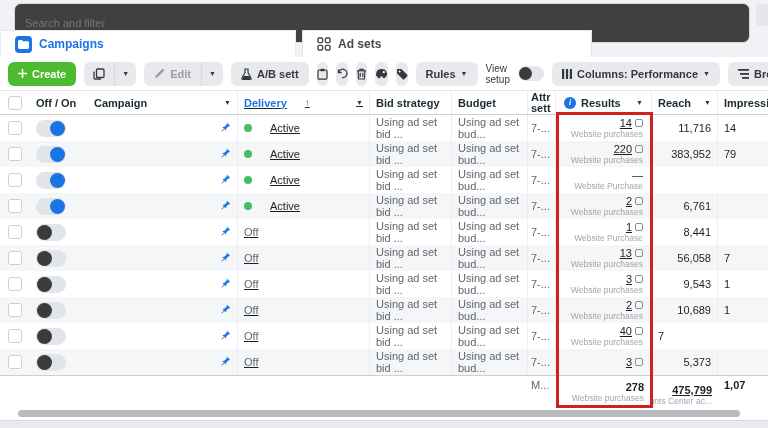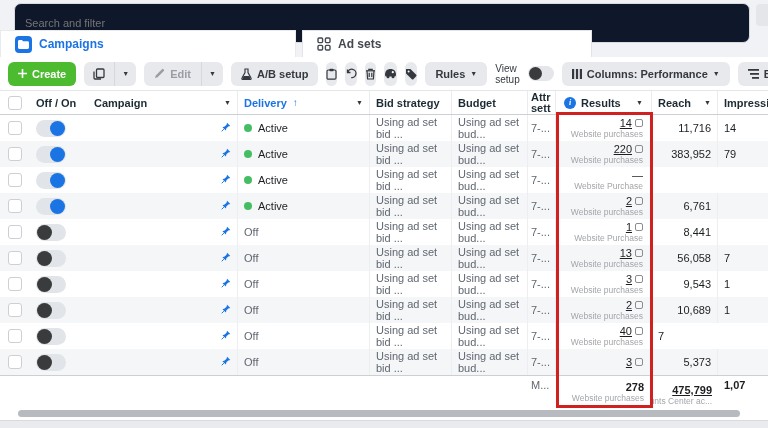--- a/index.html
+++ b/index.html
@@ -5,21 +5,21 @@
   * { box-sizing: border-box; margin: 0; padding: 0; }
   html,body { background:#f0f2f5; }
   .screen {
     position: relative; width: 768px; height: 428px; overflow: hidden;
     background:#f0f2f5; font-family:"Liberation Sans", sans-serif; color:#1c1e21;
   }
   
   .search-row { position:absolute; top:0; left:0; right:0; height:30px; background:#f0f2f5; }
   .search-input {
     position:absolute; left:14px; top:3px; width:736px; height:40px;
-    background:#0f172a; border:1px solid #d8dade; border-radius:7px;
+    background:#404040; border:1px solid #d8dade; border-radius:7px;
     font-size:11px; color:#8a8d91; padding:0 10px; font-family:"Liberation Sans",sans-serif;
   }
   .search-side-btn { position:absolute; right:-6px; top:4px; width:18px; height:22px; background:#e4e6ea; border-radius:4px; }
   
   .tabs { position:absolute; top:30px; left:0; right:0; height:27px; }
   .tab { position:absolute; top:0; height:27px; background:#fff; border:1px solid #e2e4e8; border-bottom:none; display:flex; align-items:center; gap:7px; padding:0 14px; font-size:12px; font-weight:bold; color:#444950; cursor:pointer; }
   .tab.active { color:#1b74e4; border-color:#e8eaee; }
   .tab-campaigns { left:0; width:296px; }
   .tab-adsets { left:302px; width:290px; }
   .tab-ads { left:628px; width:140px; }
@@ -40,21 +40,21 @@
   .toggle-sm::after { content:""; position:absolute; left:1px; top:1px; width:13px; height:13px; border-radius:50%; background:#3a3b3c; }
   
   .table { position:absolute; top:90px; left:0; width:808px; background:#fff; font-size:11px; }
   .thead { display:flex; height:25px; border-top:1px solid #e4e6ea; border-bottom:1px solid #ccd0d5; align-items:center; font-weight:bold; color:#1c2b33; }
   .row { display:flex; height:26px; align-items:center; }
   .row:nth-child(even) { background:#f5f6f7; }
   .cell { height:100%; display:flex; align-items:center; padding:0 6px; flex:none; overflow:hidden; }
   .c-cb { width:30px; justify-content:center; }
   .c-onoff { width:58px; }
   .c-campaign { width:150px; justify-content:space-between; }
-  .c-delivery { width:132px; gap:6px; }
+  .c-delivery { width:132px; gap:18px;text-decoration:underline; }
   .c-bid { width:82px; }
   .c-budget { width:76px; }
   .c-attr { width:28px; padding:0 3px; }
   .c-results { width:96px; flex-direction:column; align-items:flex-end; justify-content:center; padding:1px 8px; }
   .c-reach { width:66px; justify-content:flex-end; }
   .c-impr { width:90px; }
   .thead .cell { border-right:1px solid #e9ebee; }
   .thead .c-cb, .thead .c-onoff { border-right:none; }
   .row .c-campaign, .row .c-delivery, .row .c-bid, .row .c-budget, .row .c-attr, .row .c-results, .row .c-reach { border-right:1px solid #eceef1; }
   .checkbox { width:14px; height:14px; border:1px solid #ccd0d5; border-radius:3px; background:#fff; cursor:pointer; }
@@ -148,21 +148,21 @@
       </button>
       <button class="btn caret-part">
           <span class="caret">▼</span>
         </button>
     </div>
     <button class="btn">
       <svg width="11" height="12" viewBox="0 0 11 12">
           <path d="M4 1 H7 V4.5 L10 10 A1 1 0 0 1 9 11.5 H2 A1 1 0 0 1 1 10 L4 4.5 Z" fill="none" stroke="#35393f" stroke-width="1.2"></path>
           <path d="M2.6 8 h5.8 l1 2.2 a.6.6 0 0 1 -.6.8 H2.2 a.6.6 0 0 1 -.6 -.8 Z" fill="#35393f"></path>
         </svg>
-      <span>A/B setup</span>
+      <span>A/B sett</span>
     </button>
     <button class="btn icon-only">
       <svg width="11" height="12" viewBox="0 0 11 12" fill="none" stroke="#35393f" stroke-width="1.2">
           <rect x="1" y="2" width="9" height="9.2" rx="1.2"></rect>
           <rect x="3.4" y=".8" width="4.2" height="2.4" rx="1" fill="#35393f" stroke="none"></rect>
         </svg>
     </button>
     <button class="btn icon-only">
       <svg width="12" height="11" viewBox="0 0 12 11" fill="none" stroke="#35393f" stroke-width="1.3">
           <path d="M2.5 1.5 V4.5 H5.5"></path>

